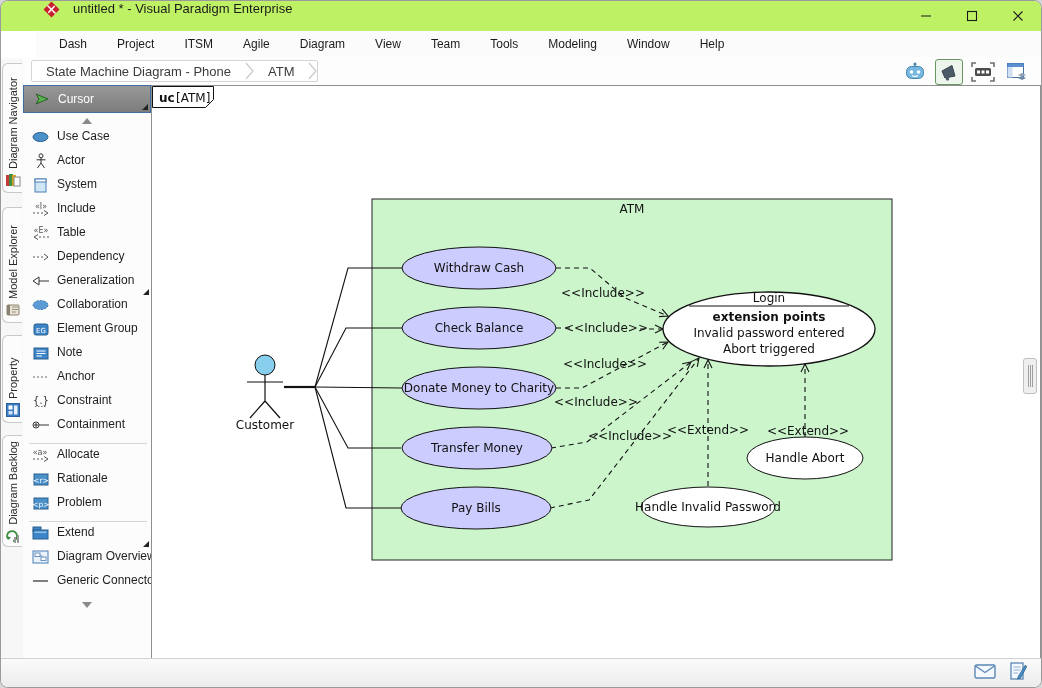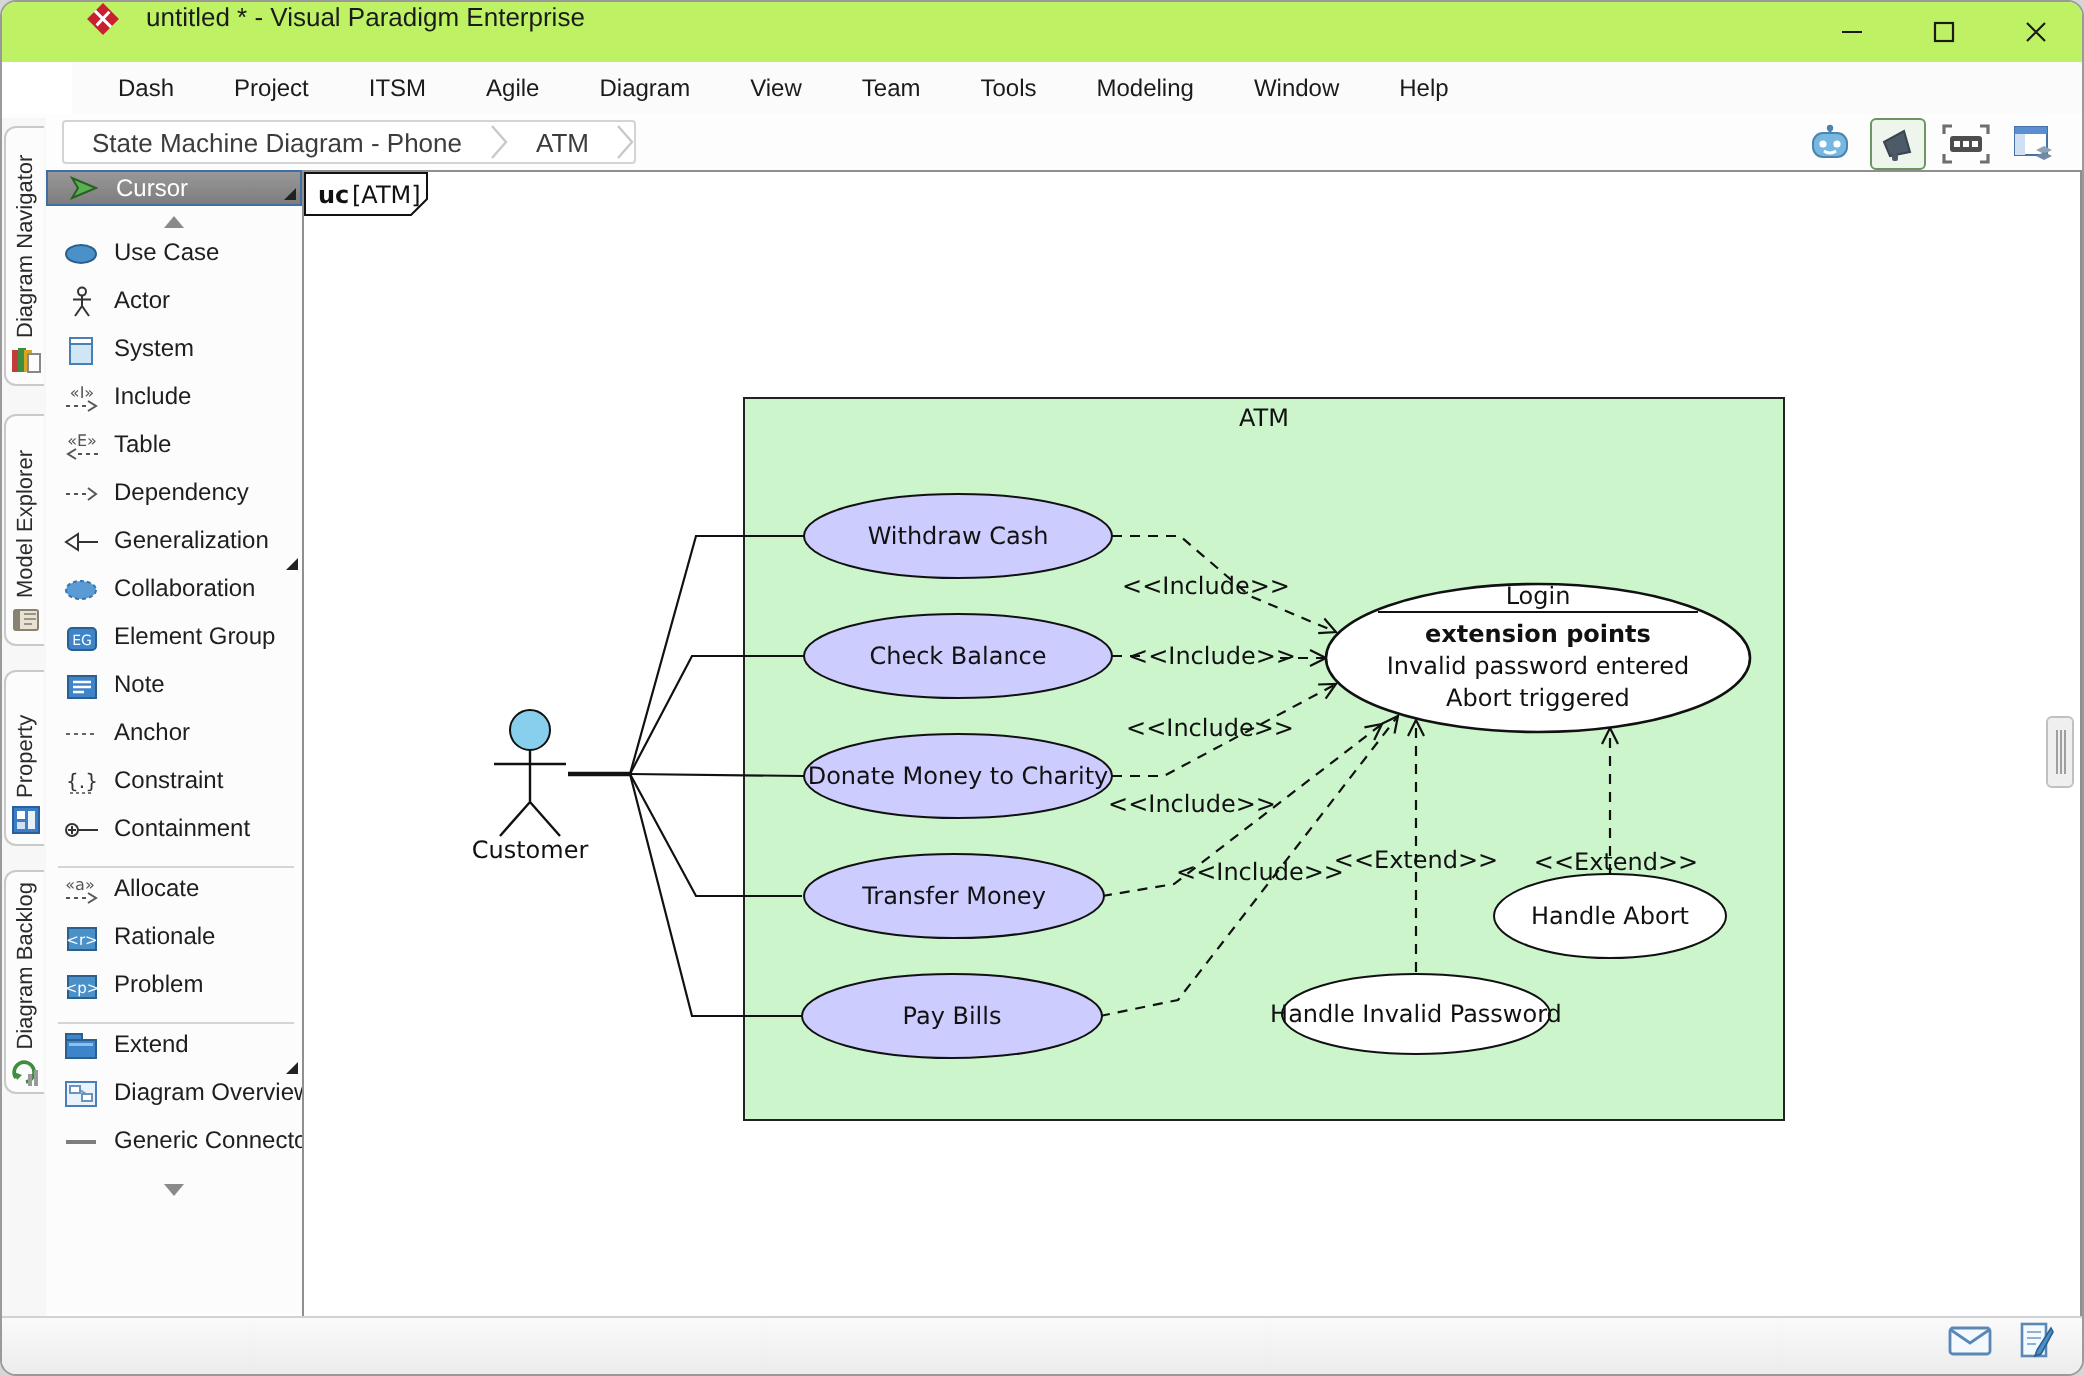--- a/index.html
+++ b/index.html
@@ -26,21 +26,21 @@
   .tb-icon.selected{border:1px solid #69975f;background:#eef5ec;}
 
   
   .tabstrip{position:absolute;top:58px;left:0;width:22px;bottom:28px;background:#f7f7f7;}
   .vtab{position:absolute;left:1px;width:20px;border:1px solid #c9c9c9;border-right:none;border-radius:6px 0 0 6px;background:#fcfcfc;display:flex;flex-direction:column;align-items:center;box-sizing:border-box;padding:5px 0 4px 0;}
   .vtab-label{flex:1;writing-mode:vertical-rl;transform:rotate(180deg);font-size:11px;color:#2a2a2a;display:flex;align-items:center;white-space:nowrap;}
   .vtab-icon{width:16px;height:16px;margin-top:3px;display:flex;}
 
   
   .palette{position:absolute;top:84px;left:22px;width:128px;bottom:30px;background:#fcfcfc;box-sizing:border-box;}
-  .cursor-row{position:relative;height:18px;margin:0;background:linear-gradient(#989898,#7d7d7d);border:1px solid #3f6fa0;display:flex;align-items:center;gap:7px;padding-left:8px;box-sizing:border-box;}
+  .cursor-row{position:relative;height:28px;margin:0;background:linear-gradient(#989898,#7d7d7d);border:1px solid #3f6fa0;display:flex;align-items:center;gap:7px;padding-left:8px;box-sizing:border-box;}
   .cursor-row .pal-label{color:#fff;}
   .pal-row{position:relative;height:24px;display:flex;align-items:flex-start;gap:7px;padding-left:8px;box-sizing:border-box;}
   .pal-icon{width:19px;height:16px;display:flex;align-items:center;justify-content:center;flex:none;}
   .pal-label{font-size:12px;color:#1e1e1e;white-space:nowrap;}
   .flyout-corner{position:absolute;right:2px;bottom:2px;width:0;height:0;border-left:6px solid transparent;border-bottom:6px solid #222;}
   .pal-scroll{height:16px;display:flex;align-items:center;justify-content:center;}
   .tri-up{width:0;height:0;border-left:5px solid transparent;border-right:5px solid transparent;border-bottom:6px solid #8a8a8a;}
   .tri-down{width:0;height:0;border-left:5px solid transparent;border-right:5px solid transparent;border-top:6px solid #8a8a8a;}
   .pal-divider{height:1px;background:#d5d5d5;margin:2px 4px 3px 6px;}
 

